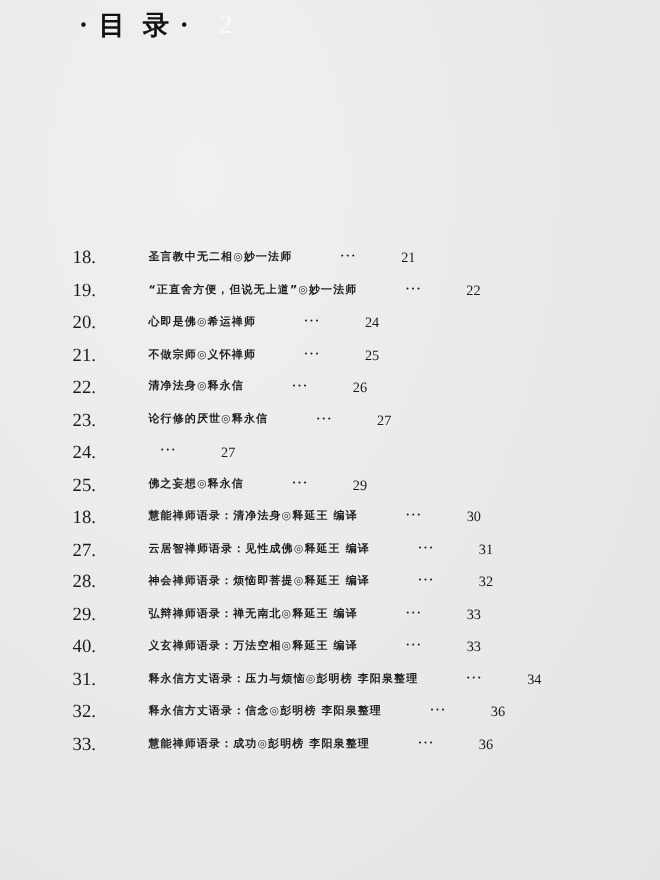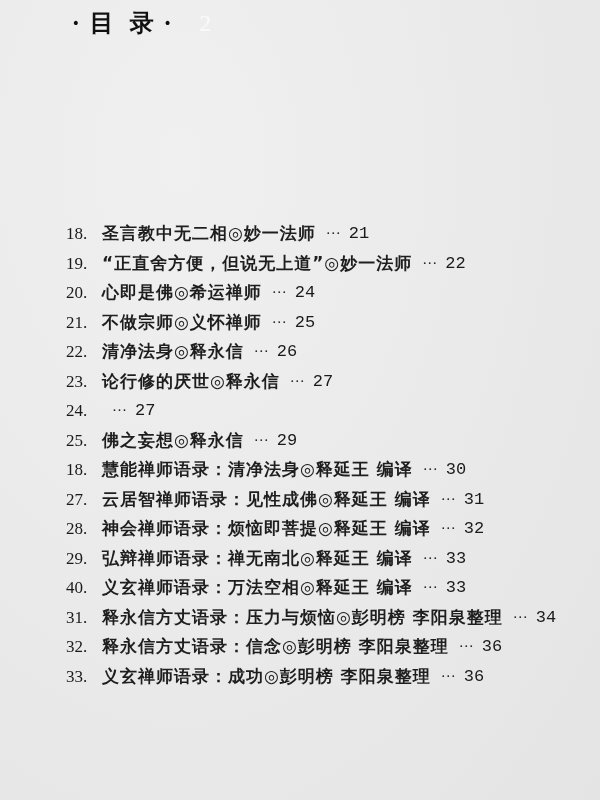--- a/index.html
+++ b/index.html
@@ -58,43 +58,44 @@
       padding: 0;
       list-style: none;
     }
     .toc-item {
       height: 29.5px;
       line-height: 29.5px;
       font-size: 15.5px;
       white-space: nowrap;
       display: flex;
       align-items: flex-end;
+      gap: 33px;
     }
     .toc-num {
       font-family: "Liberation Serif", serif;
       font-size: 17px;
       display: inline-block;
       min-width: 30px;
       margin-right: 6px;
     }
     .toc-title {
       font-family: "DejaVu Sans", sans-serif;
-      font-size: 17px;
+      font-size: 10px;
       font-weight: bold;
       letter-spacing: 1px;
       color: #1e1e1e;
     }
     .toc-dots {
       font-family: "Liberation Serif", serif;
       margin: 0 8px 0 10px;
       font-size: 15px;
     }
     .toc-page {
-      font-family: Liberation Mono, monospace;
-      font-size: 17px;
+      font-family: Liberation Serif, serif;
+      font-size: 13px;
     }
   </style>
 </head>
 <body>
 
 <div class="page">
 
   <div class="header">
     <span class="dot">·</span>
     <span class="title-char">目</span>
@@ -189,19 +190,19 @@
         <span class="toc-page">34</span>
       </li>
     <li class="toc-item">
         <span class="toc-num">32.</span>
         <span class="toc-title">释永信方丈语录：信念◎彭明榜 李阳泉整理</span>
         <span class="toc-dots">···</span>
         <span class="toc-page">36</span>
       </li>
     <li class="toc-item">
         <span class="toc-num">33.</span>
-        <span class="toc-title">义玄禅师语录：成功◎彭明榜 李阳泉整理</span>
+        <span class="toc-title">慧能禅师语录：成功◎彭明榜 李阳泉整理</span>
         <span class="toc-dots">···</span>
         <span class="toc-page">36</span>
       </li>
   </ul>
 
 </div>
 
 </body></html>

